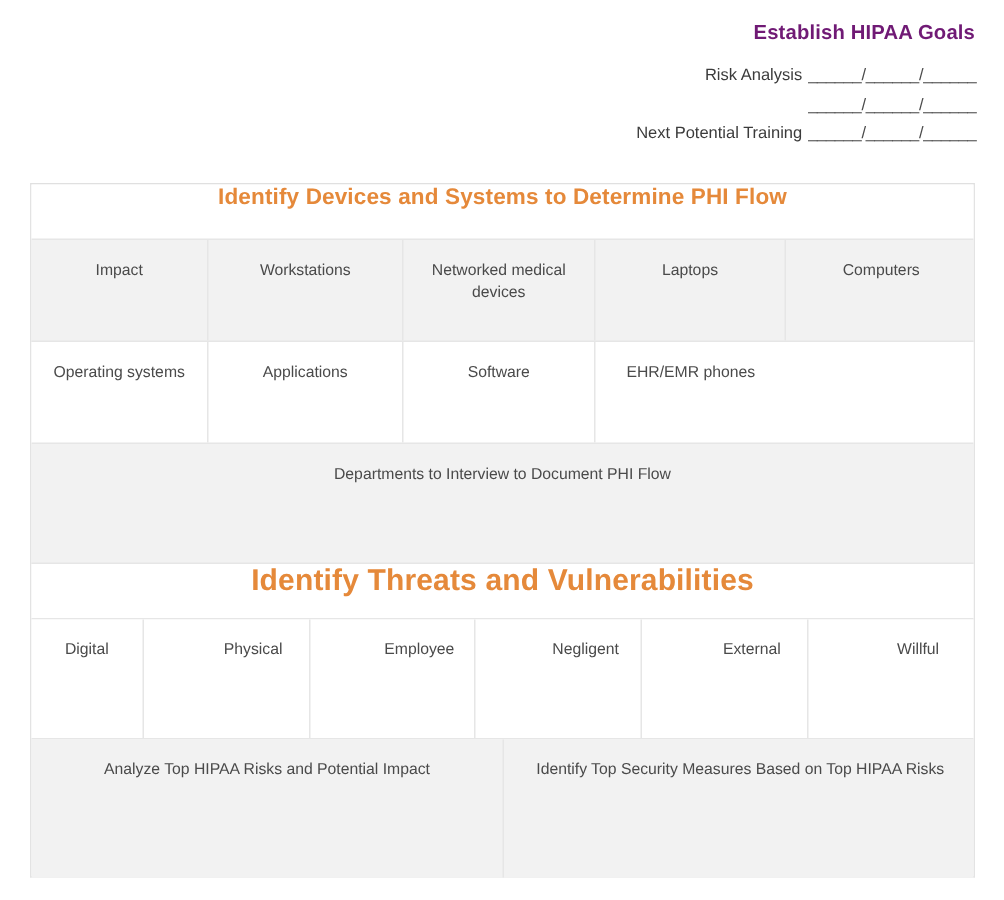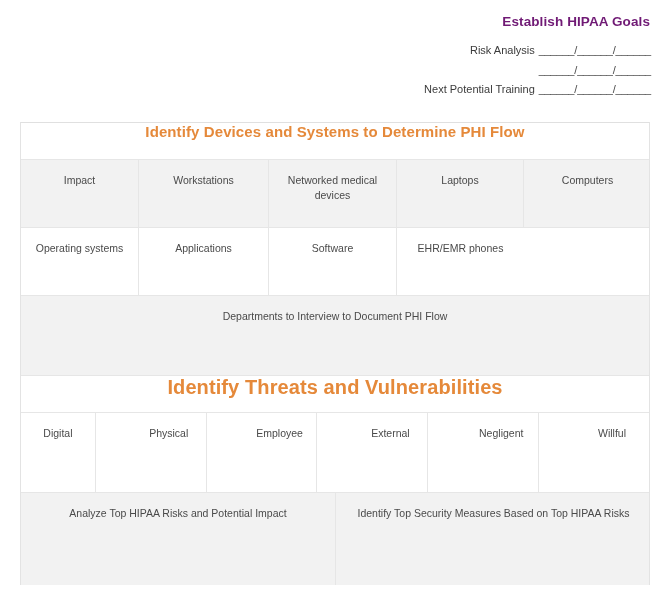--- a/index.html
+++ b/index.html
@@ -172,22 +172,22 @@
     </div>
 
     <div class="section-title-row">
       <div class="section-title small">Identify Threats and Vulnerabilities</div>
     </div>
 
     <div class="grid-row plain row-threats">
       <div class="cell">Digital</div>
       <div class="cell">Physical</div>
       <div class="cell">Employee</div>
+      <div class="cell">Negligent</div>
       <div class="cell">External</div>
-      <div class="cell">Negligent</div>
       <div class="cell">Willful</div>
     </div>
 
     <div class="grid-row shaded row-bottom nobottom">
       <div class="cell w-left">Analyze Top HIPAA Risks and Potential Impact</div>
       <div class="cell w-right">Identify Top Security Measures Based on Top HIPAA Risks</div>
     </div>
 
   </div>
 </div>

